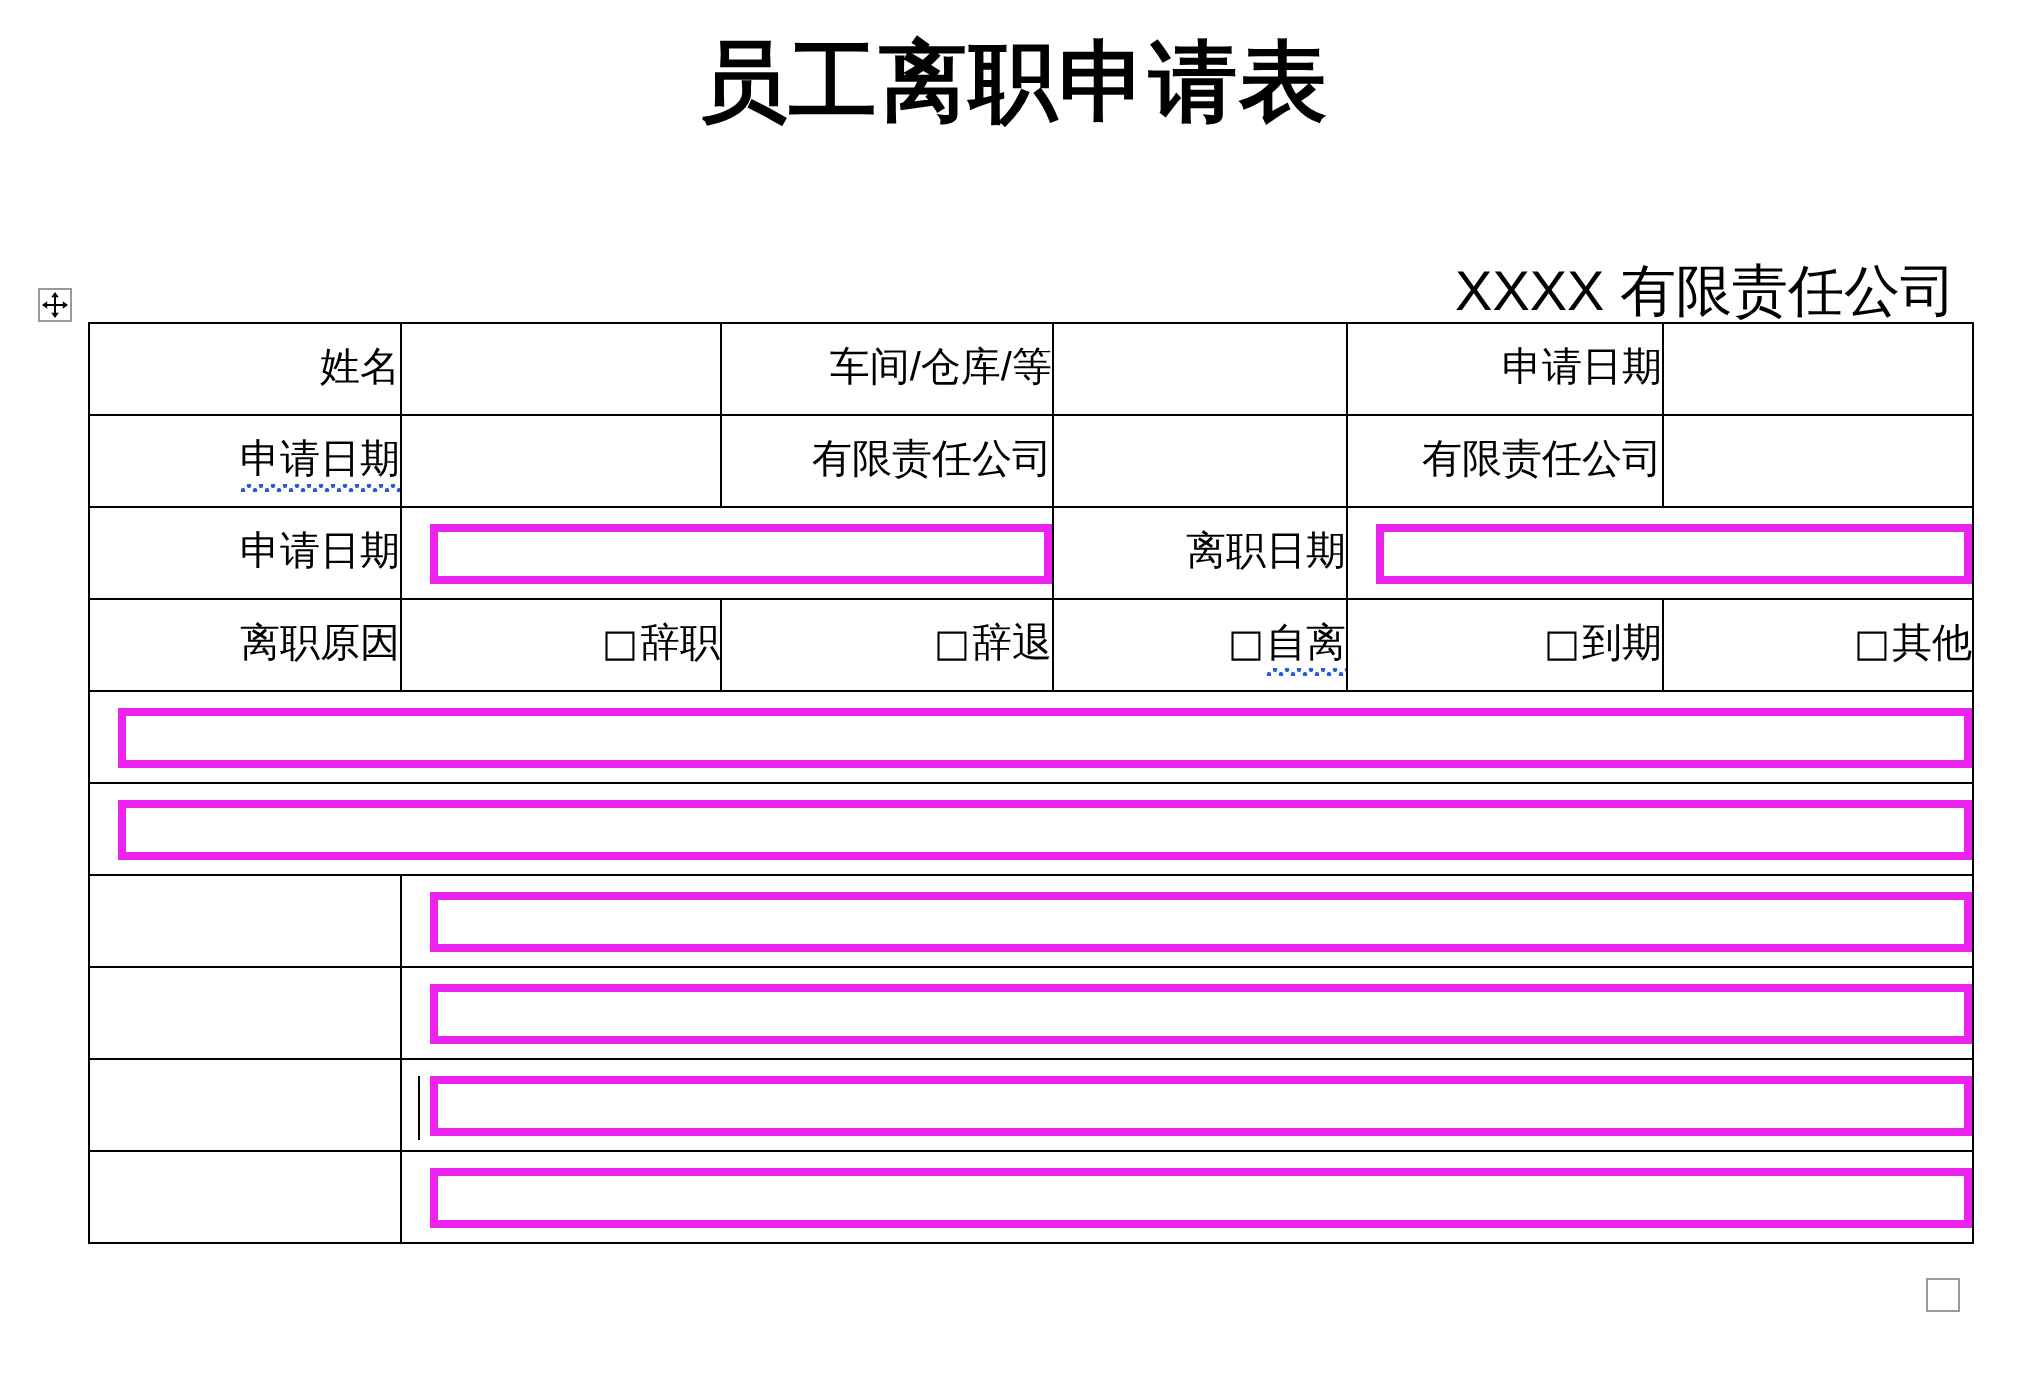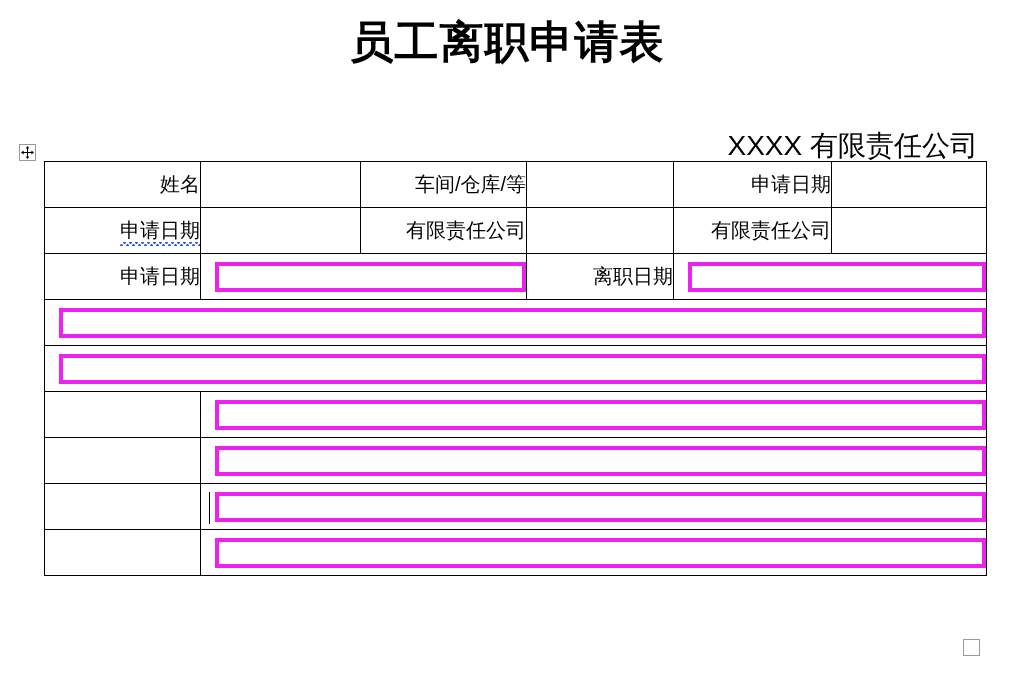--- a/index.html
+++ b/index.html
@@ -180,20 +180,38 @@
       <td class="label-cell">申请日期</td>
       <td class="pad0 fb-wrap-tight" colspan="2">
         <div class="field-box"></div>
       </td>
       <td class="label-cell">离职日期</td>
       <td class="pad0 fb-wrap-tight" colspan="2">
         <div class="field-box"></div>
       </td>
     </tr>
 
+    <tr>
+      <td class="label-cell">离职原因</td>
+      <td class="label-cell">
+        <span class="checkbox-glyph">□</span><span>辞职</span>
+      </td>
+      <td class="label-cell">
+        <span class="checkbox-glyph">□</span><span>辞退</span>
+      </td>
+      <td class="label-cell">
+        <span class="checkbox-glyph">□</span><span class="squiggle">自离</span>
+      </td>
+      <td class="label-cell">
+        <span class="checkbox-glyph">□</span><span>到期</span>
+      </td>
+      <td class="label-cell">
+        <span class="checkbox-glyph">□</span><span>其他</span>
+      </td>
+    </tr>
 
     <tr>
       <td class="pad0 fb-wrap-wide" colspan="6">
         <div class="field-box"></div>
       </td>
     </tr>
 
     <tr>
       <td class="pad0 fb-wrap-tight" colspan="6">
         <div class="field-box"></div>

